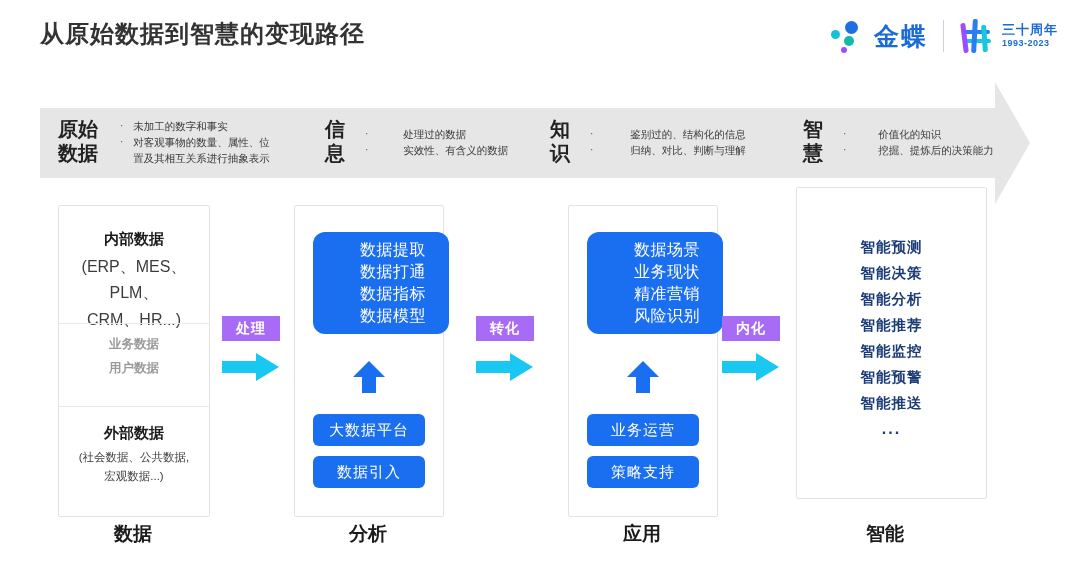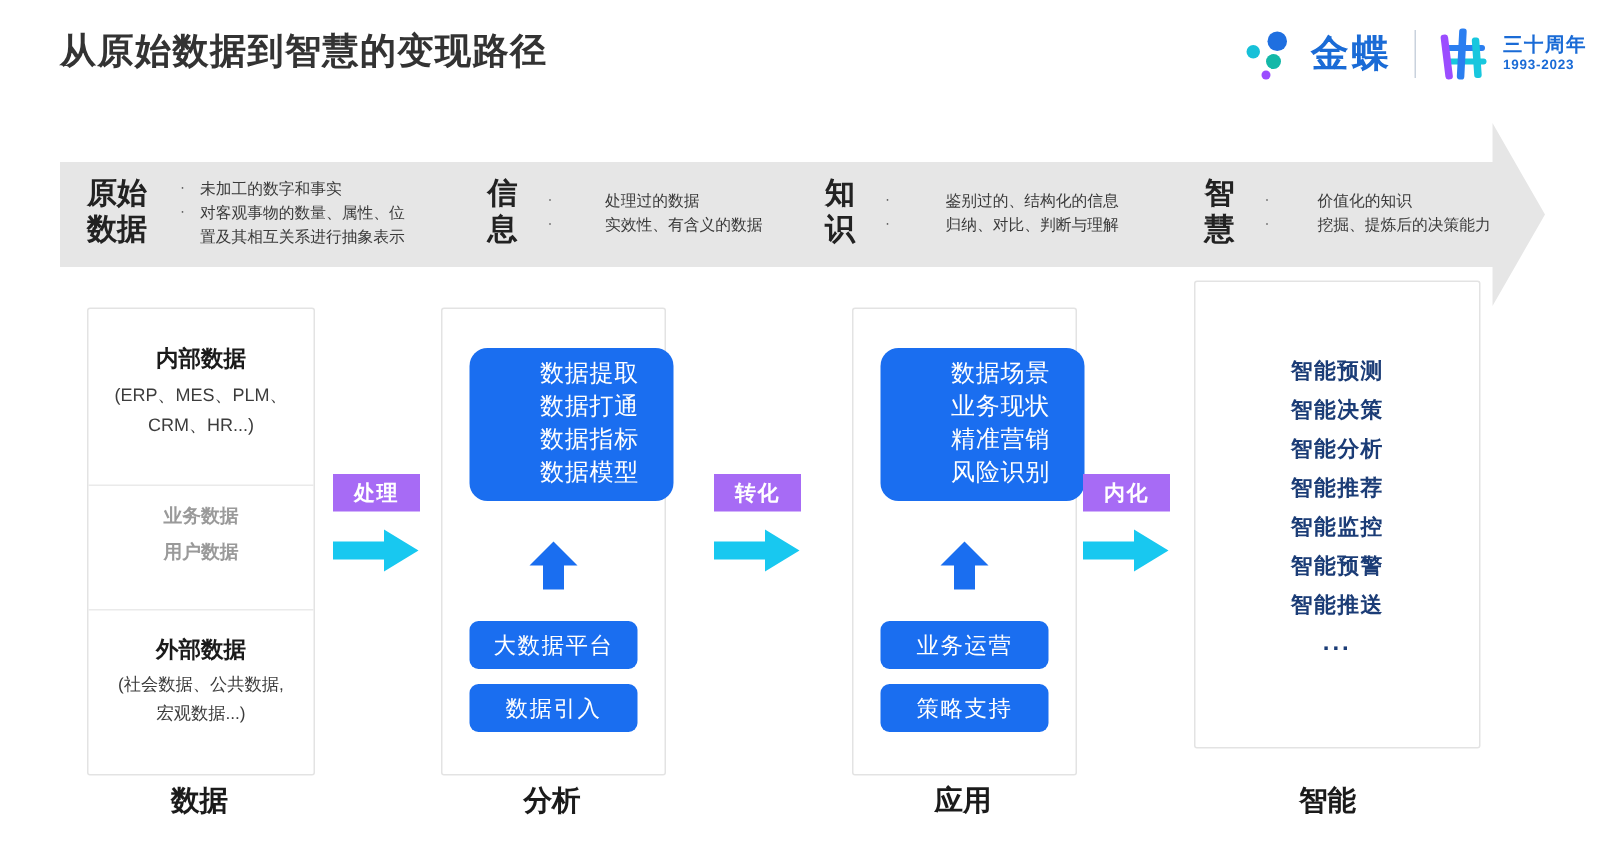--- a/index.html
+++ b/index.html
@@ -58,21 +58,21 @@
   }
   .col-label{
     position:absolute;top:521px;font-size:19px;font-weight:bold;color:#1b1b1b;
     text-align:center;
   }
 
   
   .c1-sec{position:absolute;left:0;width:100%;text-align:center;}
   .c1-div{position:absolute;left:0;width:100%;height:1px;background:#eaeaea;}
   .c1-head{font-size:15px;font-weight:bold;color:#1b1b1b;}
-  .c1-sub{font-size:12px;color:#3c3c3c;line-height:1.65;margin-top:5px;white-space:pre-line;}
+  .c1-sub{font-size:16px;color:#3c3c3c;line-height:1.65;margin-top:5px;white-space:pre-line;}
   .c1-gray{font-size:12.5px;font-weight:bold;color:#9a9a9a;line-height:1.9;}
 
   
   .blue-card{
     position:absolute;background:#1a6ef0;border-radius:12px;color:#ffffff;
     display:flex;align-items:center;justify-content:center;text-align:center;
     font-size:16px;line-height:1.38;white-space:pre-line;letter-spacing:0.5px;padding-left:24px;
   }
   .blue-pill{
     position:absolute;background:#1a6ef0;border-radius:6px;color:#ffffff;

